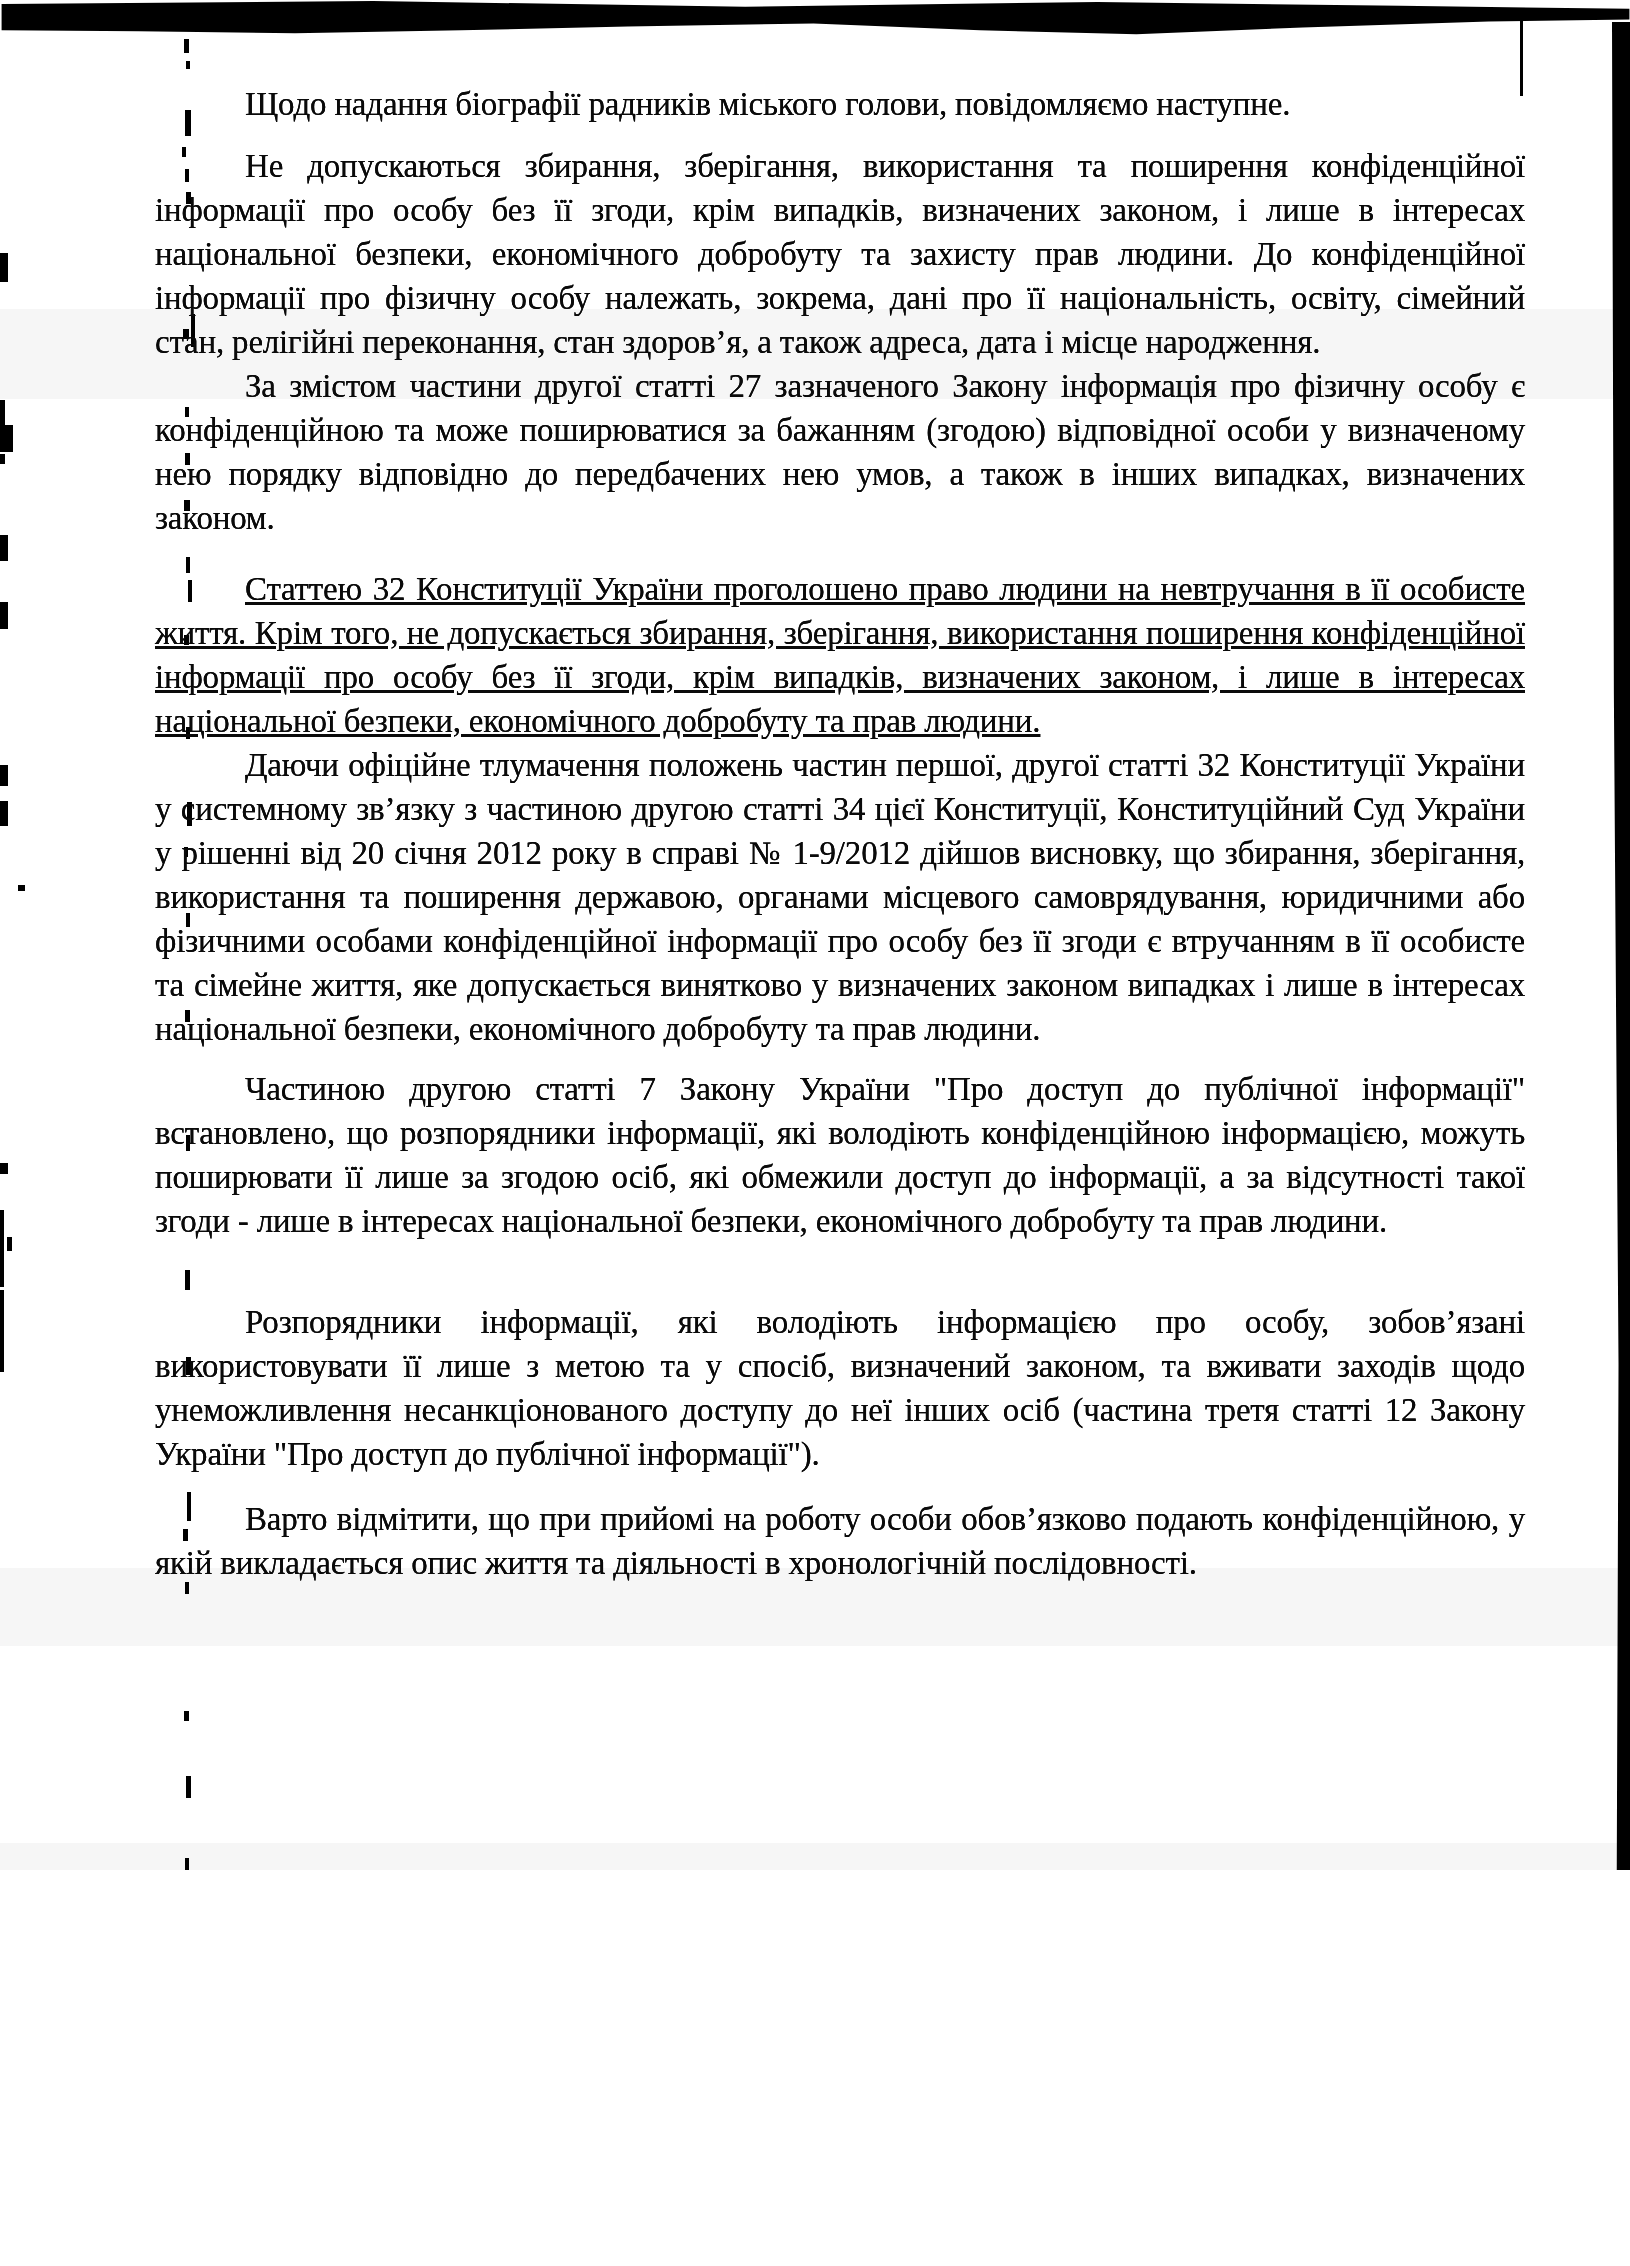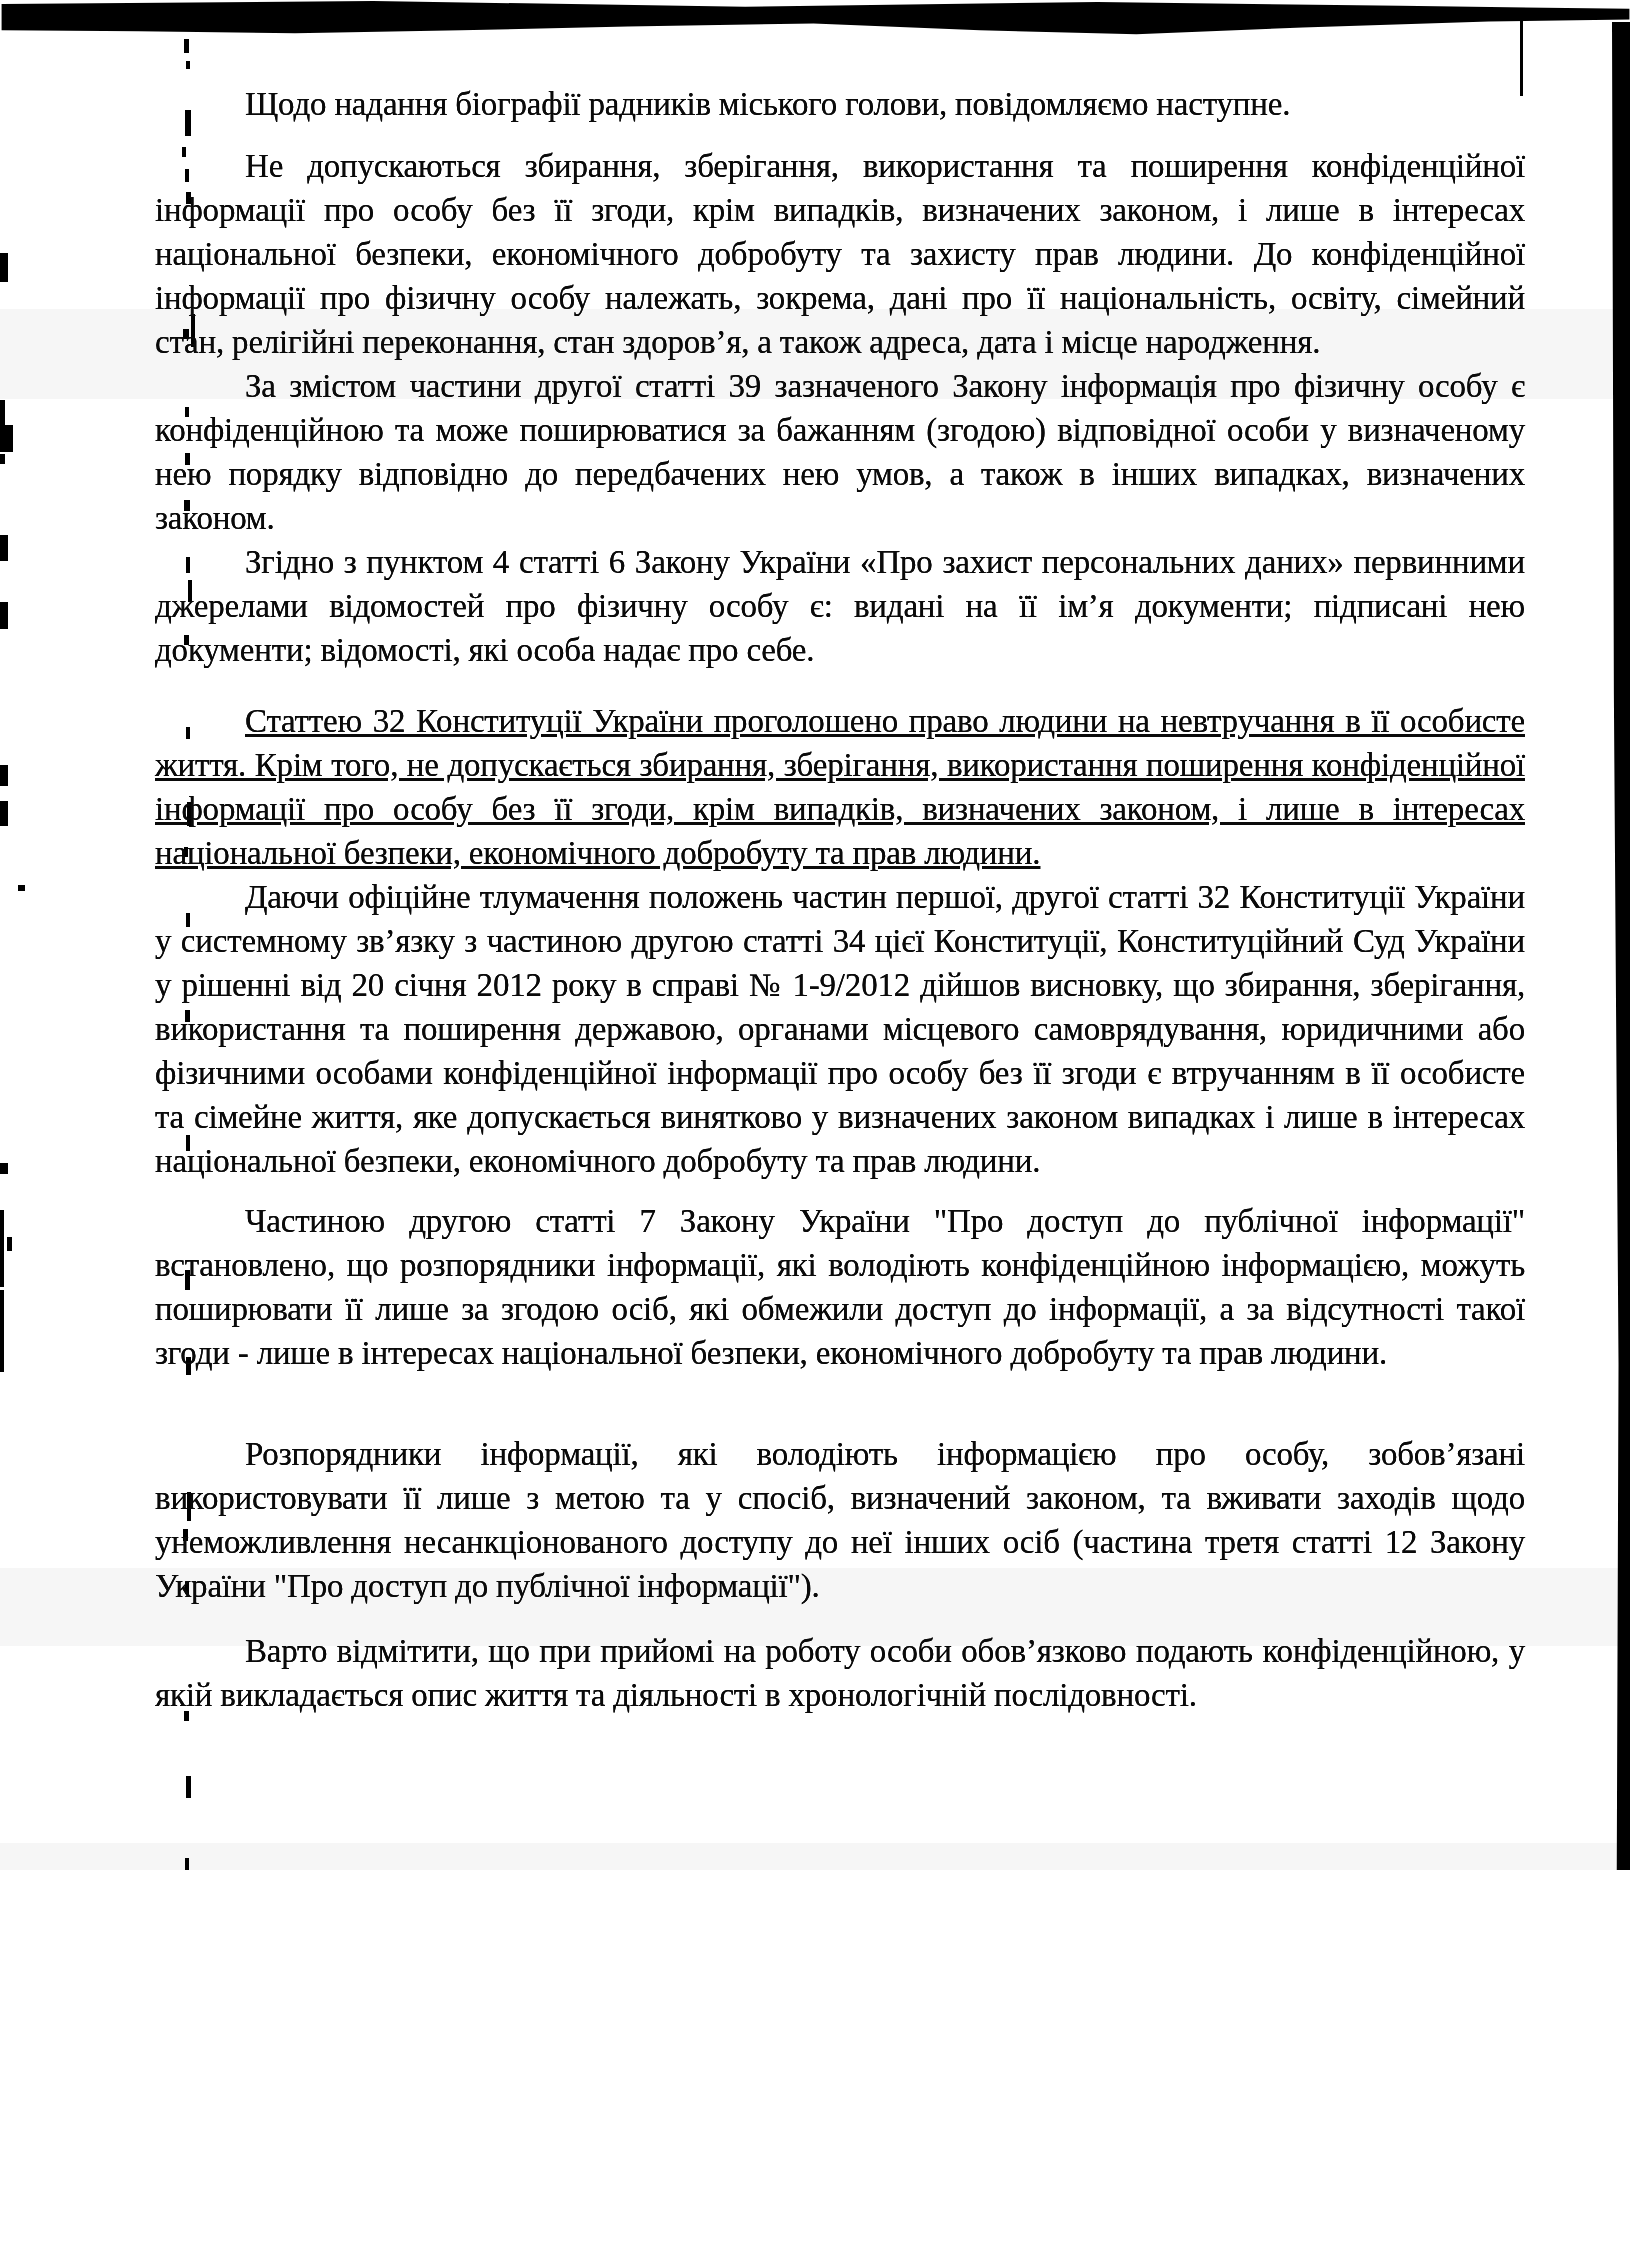--- a/index.html
+++ b/index.html
@@ -120,22 +120,21 @@
   <div class="art" style="left:1157px; top:2249px; width:5.9px; height:3.9px;"></div>
   <div class="art" style="left:1215px; top:2249px; width:9.8px; height:3.9px;"></div>
   <div class="art" style="left:1280px; top:2249px; width:127px; height:5.9px;"></div>
   <div class="art" style="left:1453px; top:2250px; width:9.8px; height:3.9px;"></div>
   <div class="art" style="left:1474px; top:2250px; width:39px; height:4.9px;"></div>
   <div class="art" style="left:1556px; top:2251px; width:71px; height:5.9px;"></div>
 
   <div class="content">
     <p class="gap-after">Щодо надання біографії радників міського голови, повідомляємо наступне.</p>
     <p>Не допускаються збирання, зберігання, використання та поширення конфіденційної інформації про особу без її згоди, крім випадків, визначених законом, і лише в інтересах національної безпеки, економічного добробуту та захисту прав людини. До конфіденційної інформації про фізичну особу належать, зокрема, дані про її національність, освіту, сімейний стан, релігійні переконання, стан здоров’я, а також адреса, дата і місце народження.</p>
-    <p>За змістом частини другої статті 39 зазначеного Закону інформація про фізичну особу є конфіденційною та може поширюватися за бажанням (згодою) відповідної особи у визначеному нею порядку відповідно до передбачених нею умов, а також в інших випадках, визначених законом.</p>
-    <p>Згідно з пунктом 4 статті 6 Закону України «Про захист персональних даних» первинними джерелами відомостей про фізичну особу є: видані на її ім’я документи; підписані нею документи; відомості, які особа надає про себе.</p>
+    <p>За змістом частини другої статті 27 зазначеного Закону інформація про фізичну особу є конфіденційною та може поширюватися за бажанням (згодою) відповідної особи у визначеному нею порядку відповідно до передбачених нею умов, а також в інших випадках, визначених законом.</p>
     <p class="gap-md">Статтею 32 Конституції України проголошено право людини на невтручання в її особисте життя. Крім того, не допускається збирання, зберігання, використання поширення конфіденційної інформації про особу без її згоди, крім випадків, визначених законом, і лише в інтересах національної безпеки, економічного добробуту та прав людини.</p>
     <p>Даючи офіційне тлумачення положень частин першої, другої статті 32 Конституції України у системному зв’язку з частиною другою статті 34 цієї Конституції, Конституційний Суд України у рішенні від 20 січня 2012 року в справі № 1-9/2012  дійшов висновку, що збирання, зберігання, використання та поширення державою, органами місцевого самоврядування, юридичними або фізичними особами конфіденційної інформації про особу без її згоди є втручанням в її особисте та сімейне життя, яке допускається винятково у визначених законом випадках і лише в інтересах національної безпеки, економічного добробуту та прав людини.</p>
     <p class="gap-sm">Частиною другою статті 7 Закону України "Про доступ до публічної інформації" встановлено, що розпорядники інформації, які володіють конфіденційною інформацією, можуть поширювати її лише за згодою осіб, які обмежили доступ до інформації, а за відсутності такої згоди - лише в інтересах національної безпеки, економічного добробуту та прав людини.</p>
     <p class="gap-lg">Розпорядники інформації, які володіють інформацією про особу, зобов’язані використовувати її лише з метою та у спосіб, визначений законом,  та вживати заходів щодо унеможливлення несанкціонованого доступу до неї інших осіб (частина третя статті 12 Закону України "Про доступ до публічної інформації").</p>
     <p class="gap-xs">Варто відмітити, що при прийомі на роботу особи обов’язково подають конфіденційною, у якій викладається опис життя та діяльності в хронологічній послідовності.</p>
   </div>
 
 </div>
 
 

